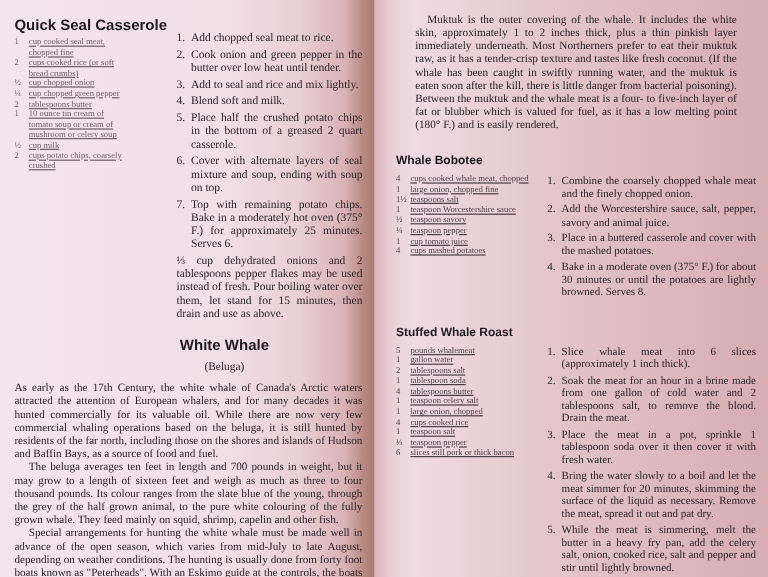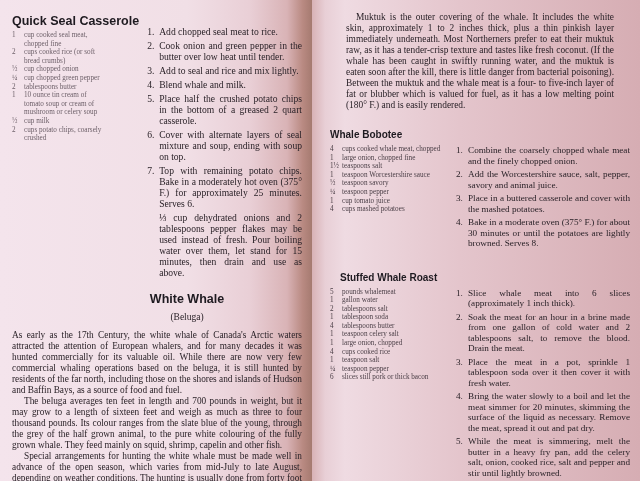--- a/index.html
+++ b/index.html
@@ -26,27 +26,27 @@
     }
     .sans-title {
       font-family: "Liberation Sans", sans-serif; font-weight: bold;
       font-size: 12.5px; color: #1e1a20; margin: 0;
     }
     .recipe { display: flex; gap: 8px; }
     .ingredients { width: 92px; flex: none; font-size: 7.2px; line-height: 8.6px; color: #6c5f68; }
     .ingredients.dark { color: #4a3e46; width: 118px; }
     .ing { display: flex; }
     .ing .q { width: 12px; flex: none; }
-    .ing .t { flex: 1; }
+    .ing .t { flex: 1; text-decoration: underline; }
     .steps { flex: 1; font-size: 9.6px; line-height: 11px; }
     .step { display: flex; margin-bottom: 3px; }
     .step .n { width: 12px; flex: none; }
     .step .t { flex: 1; text-align: justify; }
     .note-head { font-style: italic; margin: 9px 0 2px 12px; font-size: 9.4px; }
-    .note-body { margin-left: 12px; font-size: 9.6px; line-height: 11px; text-align: justify; }
+    .note-body { font-size: 9.6px; line-height: 11px; text-align: justify; }
     .section-title {
       font-family: "Liberation Sans", sans-serif; font-weight: bold;
       text-align: center; font-size: 12.5px; margin: 14px 0 6px 0; color: #1e1a20;
       padding-left: 60px;
     }
     .subtitle { text-align: center; font-weight: normal; font-size: 9.5px; margin: 0 0 8px 0; padding-left: 60px; }
     .para { font-size: 9.3px; line-height: 11px; text-align: justify; margin: 0; text-indent: 12px; }
     .para.first { text-indent: 0; }
     .left-body { padding-right: 10px; }
     .right-para { font-size: 9.4px; line-height: 11px; text-align: justify; text-indent: 10px; margin: 16px; }
@@ -105,21 +105,21 @@
           <div class="step">
               <span class="n">2.</span>
               <span class="t">Cook onion and green pepper in the butter over low heat until tender.</span>
             </div>
           <div class="step">
               <span class="n">3.</span>
               <span class="t">Add to seal and rice and mix lightly.</span>
             </div>
           <div class="step">
               <span class="n">4.</span>
-              <span class="t">Blend whale and milk.</span>
+              <span class="t">Blend soft and milk.</span>
             </div>
           <div class="step">
               <span class="n">5.</span>
               <span class="t">Place half the crushed potato chips in the bottom of a greased 2 quart casserole.</span>
             </div>
           <div class="step">
               <span class="n">6.</span>
               <span class="t">Cover with alternate layers of seal mixture and soup, ending with soup on top.</span>
             </div>
           <div class="step">
@@ -196,21 +196,21 @@
             </div>
           <div class="step">
               <span class="n">4.</span>
               <span class="t">Bake in a moderate oven (375° F.) for about 30 minutes or until the potatoes are lightly browned. Serves 8.</span>
             </div>
         </div>
       </div>
     </div>
 
     <div>
-      <h2 class="right-title" style="margin-top:20px;margin-left:10px;">Stuffed Whale Roast</h2>
+      <h2 class="right-title" style="margin-top:20px;">Stuffed Whale Roast</h2>
       <div class="recipe">
         <div class="ingredients dark">
           <div class="ing">
               <span class="q">5</span>
               <span class="t">pounds whalemeat</span>
             </div>
           <div class="ing">
               <span class="q">1</span>
               <span class="t">gallon water</span>
             </div>

